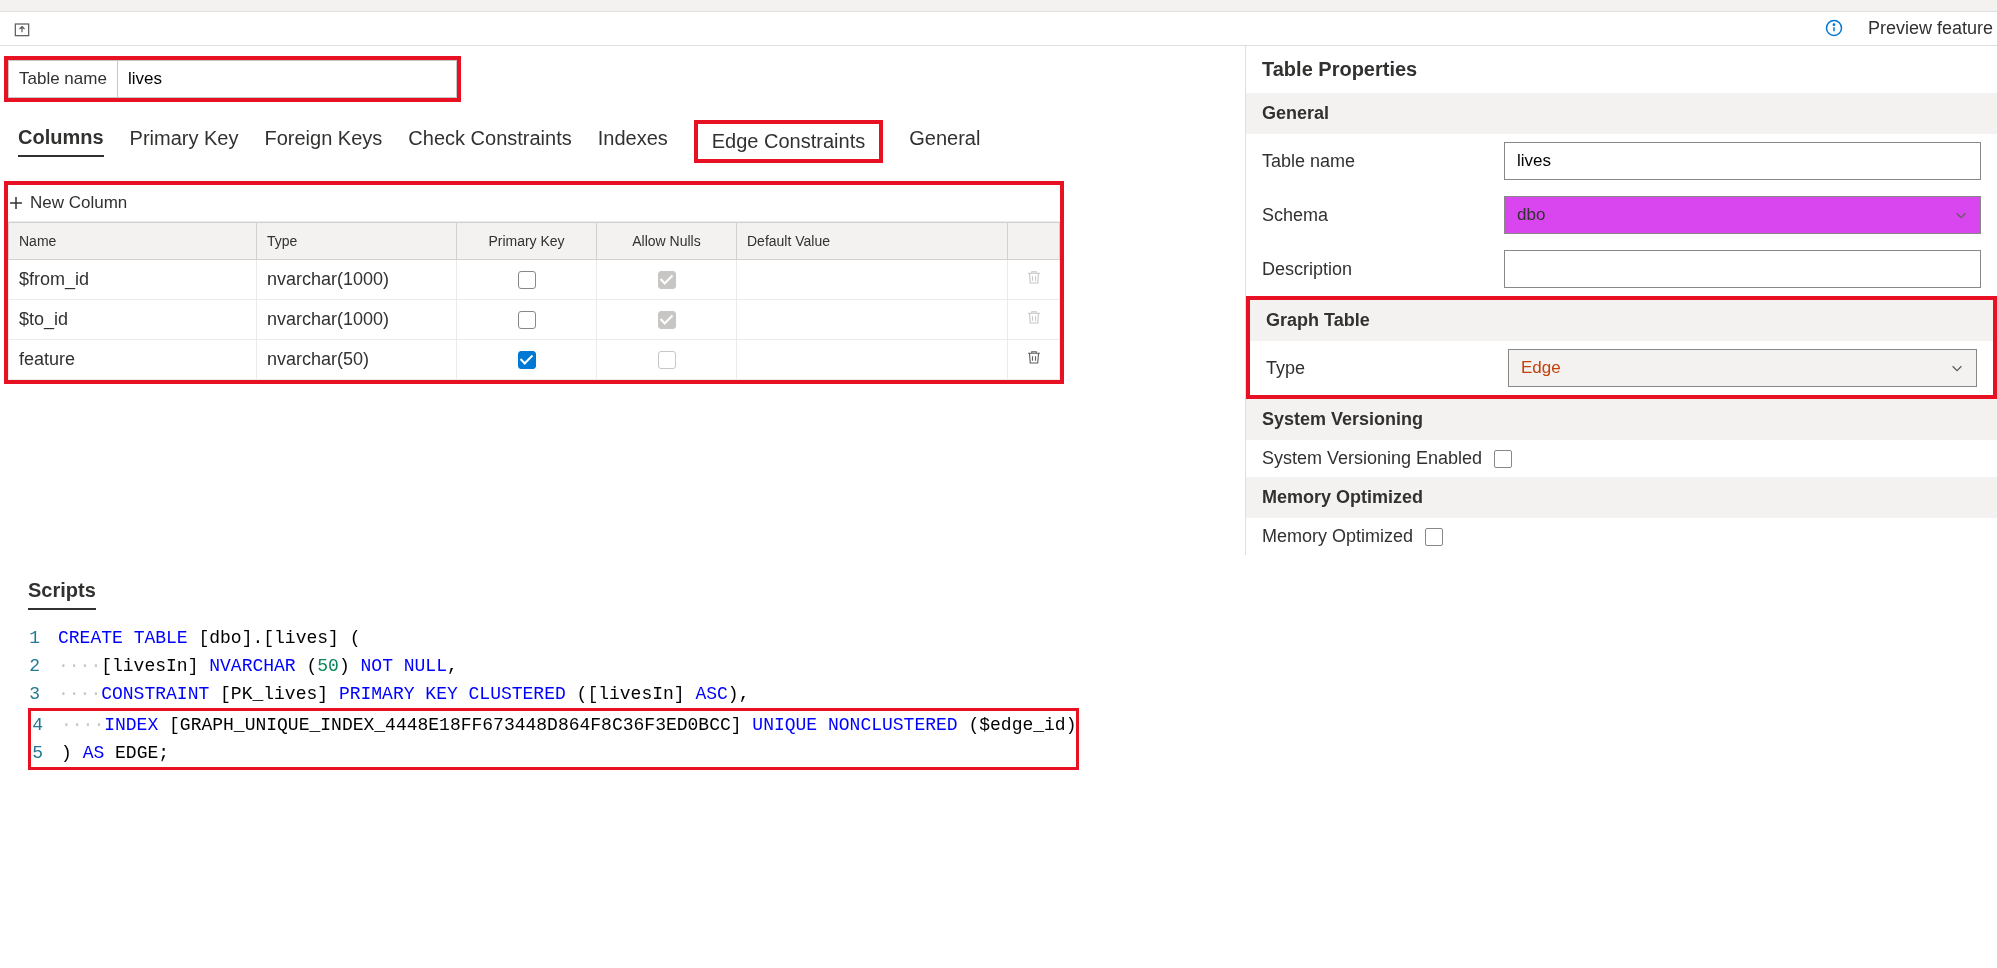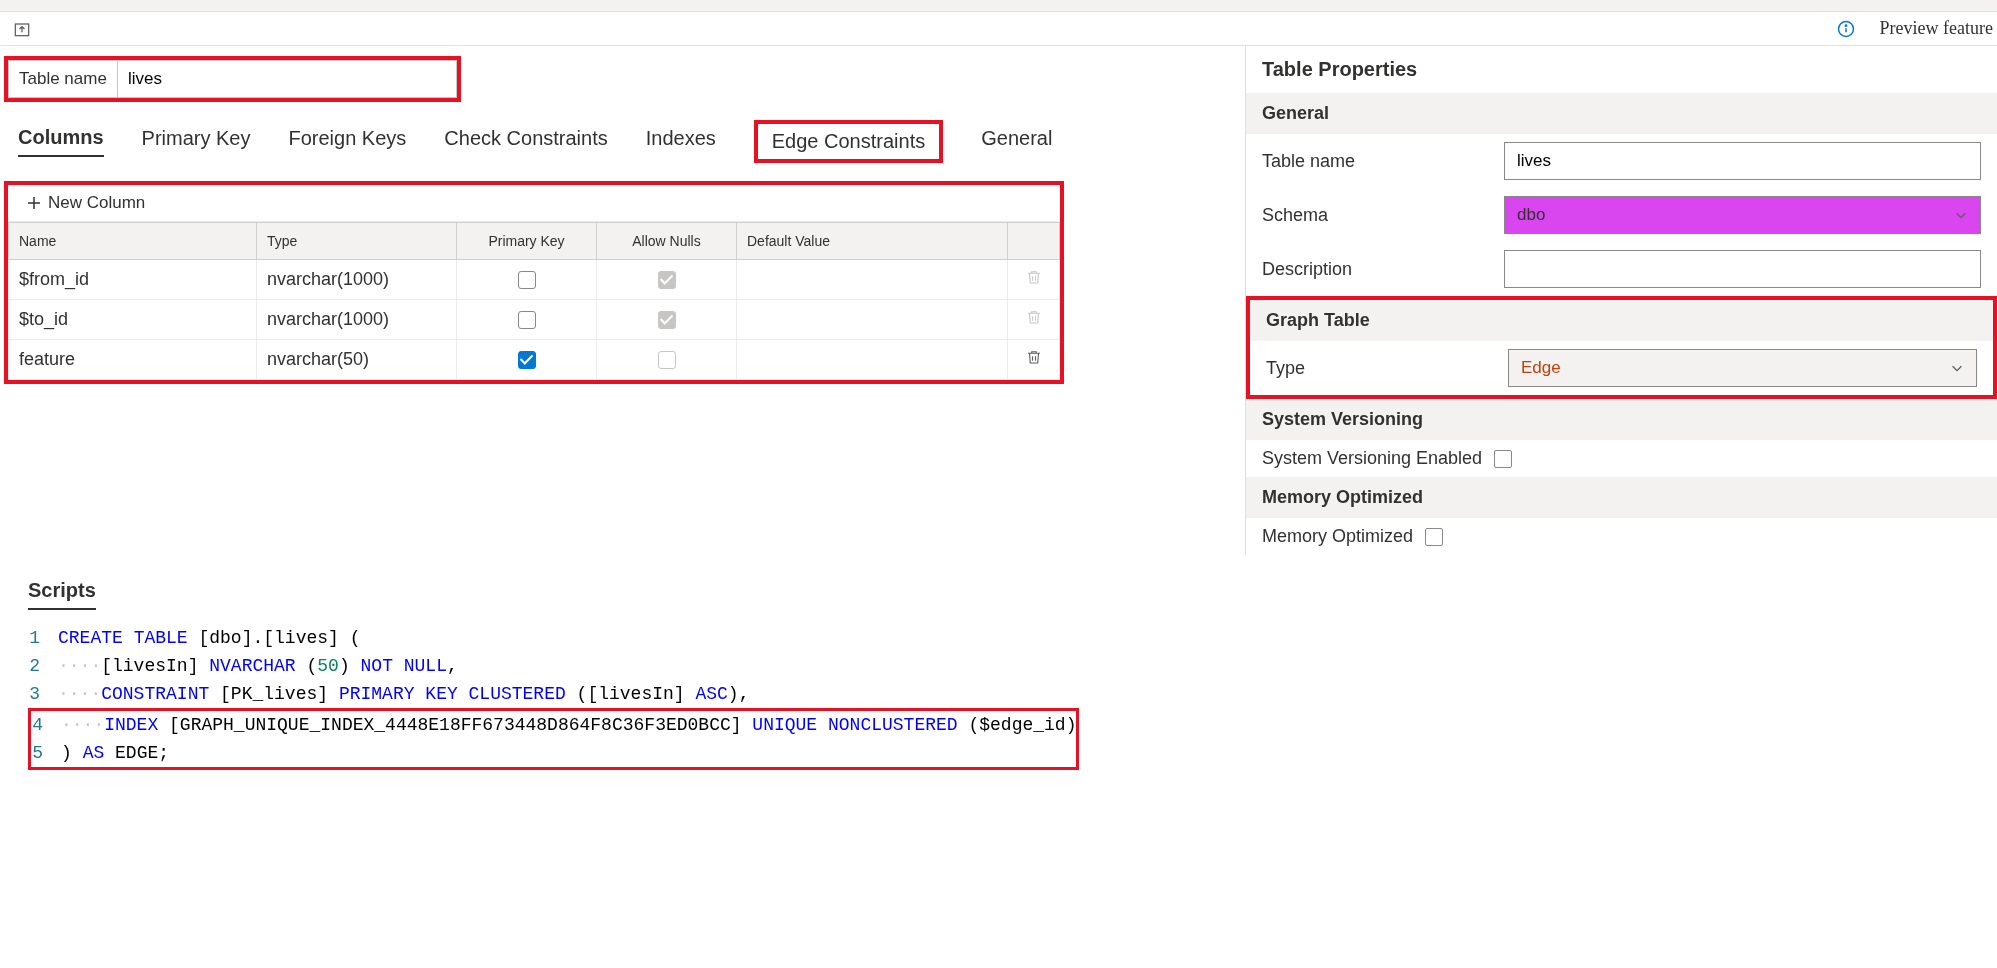--- a/index.html
+++ b/index.html
@@ -1,37 +1,37 @@
 <!DOCTYPE html>
 <html><head>
 <meta charset="utf-8">
 <style>
 * { box-sizing: border-box; margin: 0; padding: 0; }
 body { font-family: "Segoe UI", Arial, sans-serif; font-size: 17px; color: #323130; background: #fff; width: 1997px; }
 .topbar { height: 12px; background: #f3f2f1; border-bottom: 1px solid #e1dfdd; }
 .toolbar-row { height: 34px; display: flex; align-items: center; padding: 0 12px; border-bottom: 1px solid #e1dfdd; position: relative; }
 .toolbar-icon { width: 20px; height: 20px; color: #605e5c; }
-.preview-feature { position: absolute; right: 4px; display: flex; align-items: center; gap: 24px; color: #323130; font-size: 18px; font-family: Liberation Serif, serif; }
+.preview-feature { position: absolute; right: 4px; display: flex; gap: 24px; color: #323130; font-size: 18px; }
 .info-icon { width: 20px; height: 20px; }
 
 .main-wrap { display: flex; }
 .left-pane { flex: 0 0 1245px; padding: 0; }
 .right-pane { flex: 1; border-left: 1px solid #e1dfdd; }
 
 .table-name-row { display: inline-flex; align-items: stretch; margin: 10px 0 18px 4px; border: 4px solid #e81123; }
 .table-name-label { padding: 8px 10px; border: 1px solid #c8c6c4; border-right: none; background: #fff; }
 .table-name-input { width: 340px; padding: 8px 10px; border: 1px solid #c8c6c4; font-size: 17px; font-family: inherit; }
 
-.tabs { display: flex; align-items: center; gap: 38px; padding: 0 16px 10px 18px; }
+.tabs { display: flex; align-items: center; gap: 26px; padding: 0 16px 10px 18px; }
 .tab { font-size: 20px; cursor: pointer; padding-bottom: 6px; }
 .tab.active { font-weight: 600; border-bottom: 2px solid #323130; }
 .tab.highlighted { border: 4px solid #e81123; padding: 6px 14px; }
 
 .columns-area { border: 4px solid #e81123; margin: 8px 8px 0 4px; width: 1060px; }
-.new-col-row { display: flex; align-items: center; gap: 6px; padding: 8px 18px; border-bottom: 1px solid #edebe9; }
+.new-col-row { display: flex; align-items: center; gap: 6px; padding: 8px 0; border-bottom: 1px solid #edebe9; }
 .plus-icon { width: 16px; height: 16px; }
 .col-table { width: 100%; border-collapse: collapse; }
 .col-table th { text-align: left; font-weight: 400; background: #f3f2f1; border: 1px solid #d2d0ce; padding: 10px 10px; font-size: 14px; }
 .col-table td { border: 1px solid #edebe9; padding: 8px 10px; font-size: 18px; background: #fff; }
 .col-table th.center, .col-table td.center { text-align: center; }
 .col-table th:nth-child(1), .col-table td:nth-child(1) { width: 248px; }
 .col-table th:nth-child(2), .col-table td:nth-child(2) { width: 200px; }
 .col-table th:nth-child(3), .col-table td:nth-child(3) { width: 140px; }
 .col-table th:nth-child(4), .col-table td:nth-child(4) { width: 140px; }
 .col-table th:nth-child(5), .col-table td:nth-child(5) { width: auto; }

